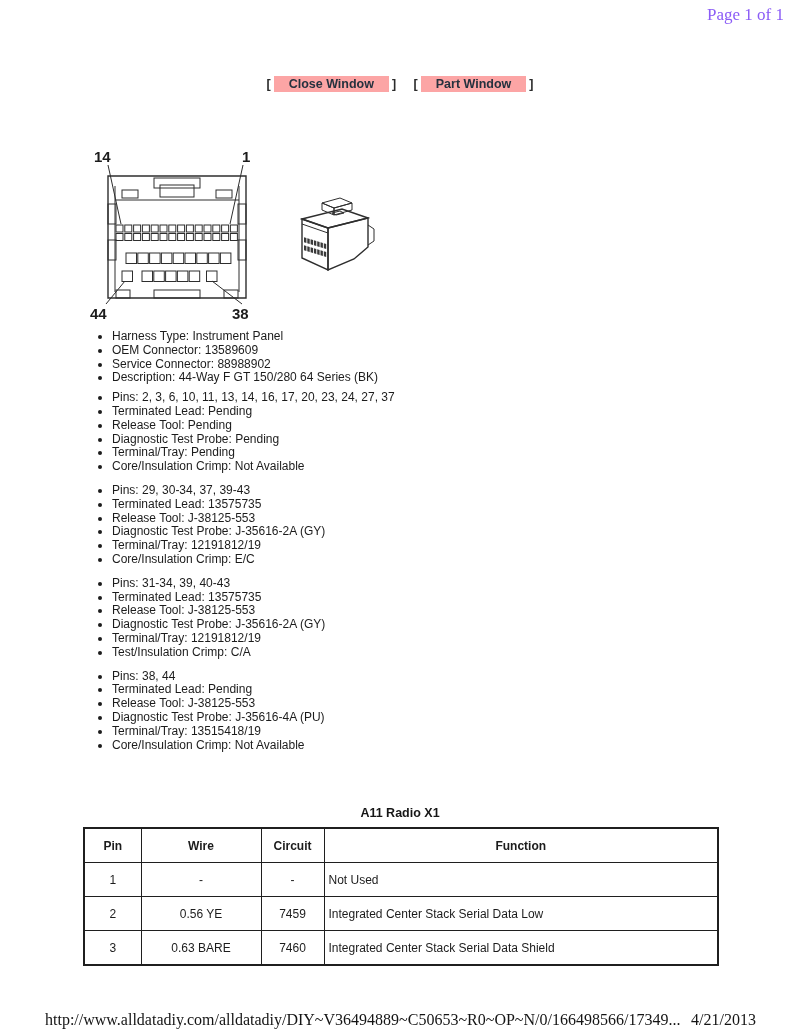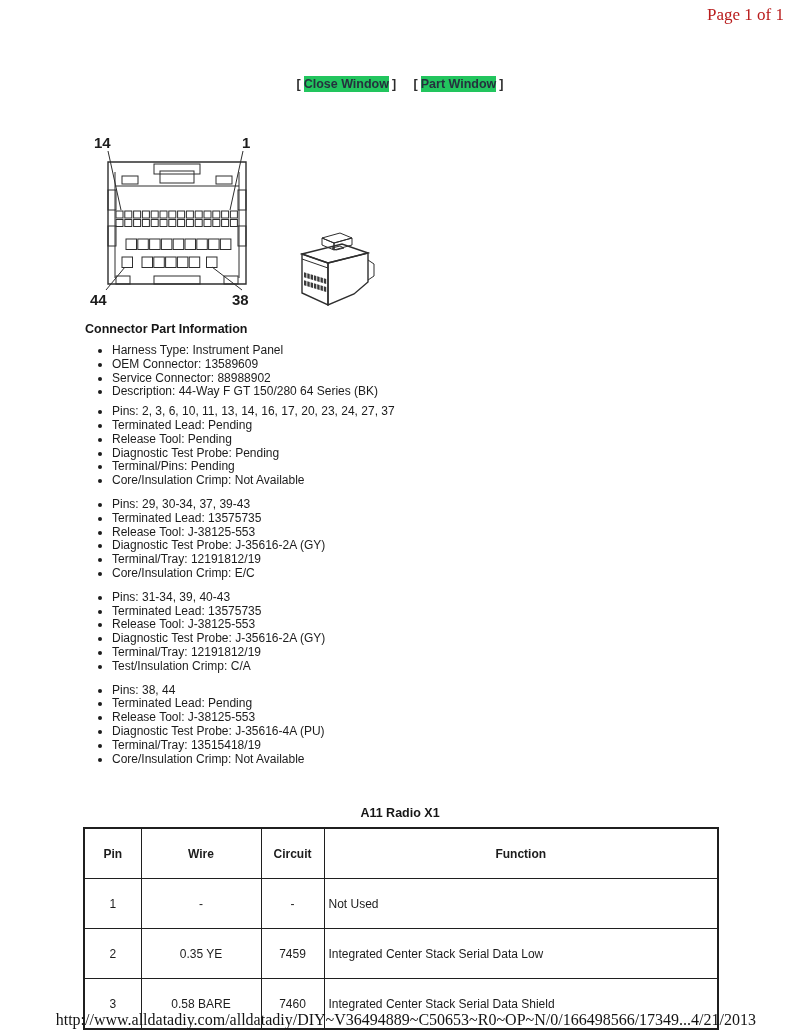--- a/index.html
+++ b/index.html
@@ -3,62 +3,62 @@
 <meta charset="utf-8">
 <style>
   html,body { margin:0; padding:0; }
   body {
     width:800px; height:1036px; position:relative; overflow:hidden;
     background:#ffffff; color:#1c1c1c;
     font-family:"Liberation Sans", sans-serif;
   }
   .page-header {
     position:absolute; top:5px; right:16px;
-    font-family:"Liberation Serif", serif; font-size:17px; color:#b91c1c;
+    font-family:"Liberation Serif", serif; font-size:17px; color:#8b5cf6;
   }
   .toolbar {
     position:absolute; top:77px; left:0; width:100%;
     text-align:center; font-size:12.5px; font-weight:bold; color:#2b2b2b;
   }
   .hl {
-    background:#22c55e; color:#25313e; padding:1px 0; cursor:pointer;
+    background:#fca5a5; color:#25313e; padding:1px 15px; cursor:pointer;
   }
   .bracket { margin:0 3px; color:#2b2b2b; }
   .btn-group { margin:0 4px; }
 
   .diagram-row {
-    position:absolute; top:130px; left:82px;
-    display:flex; align-items:flex-end; gap:16px;
+    position:absolute; top:144px; left:82px;
+    display:flex; align-items:center; gap:16px;
   }
   svg { display:block; }
   .lineart { stroke:#2e2e2e; fill:none; stroke-width:1.4; }
   .lineart-thin { stroke:#2e2e2e; fill:none; stroke-width:1; }
   .pinlabel { font-family:"Liberation Sans",sans-serif; font-size:15px; font-weight:600; fill:#1c1c1c; }
 
   .content { position:absolute; top:322px; left:85px; width:645px; }
   .section-title { margin:0; font-size:12.5px; font-weight:bold; color:#161616; }
   .spec-list { margin:8px 0 6px 0; padding-left:27px; line-height:13.8px; font-size:12px; }
   .spec-list li { margin:0; }
   .terminal-groups { }
   .terminal-groups .spec-list { margin:0 0 10px 0; }
 
   .table-section { position:absolute; top:806px; left:83px; width:634px; }
   .table-title { text-align:center; font-weight:bold; font-size:12.5px; margin:0 0 7px 0; color:#161616; }
   table.pin-table { border-collapse:collapse; width:634px; border:2px solid #1f1f1f; table-layout:fixed; }
   .pin-table th, .pin-table td {
-    border:1px solid #1f1f1f; font-size:12px; height:17px; padding:16px 4px;
+    border:1px solid #1f1f1f; font-size:12px; height:17px; padding:8px 4px;
     text-align:center; overflow:hidden; white-space:nowrap;
   }
   .pin-table th { font-weight:bold; }
   .pin-table td.fn { text-align:left;margin-left:32px; }
   .col-pin{width:57px;} .col-wire{width:120px;} .col-circuit{width:63px;} .col-fn{width:394px;}
 
   .page-footer {
     position:absolute; left:45px; right:44px; bottom:7px;
-    display:flex; justify-content:flex-end;
+    display:flex; justify-content:space-between;
     font-family:"Liberation Serif", serif; font-size:16px; color:#141414;
   }
 </style>
 </head>
 <body>
 
 <div class="page-header">Page 1 of 1</div>
 
 <div class="toolbar">
   <span class="btn-group"><span class="bracket">[</span><span class="hl">Close Window</span><span class="bracket">]</span></span>
@@ -175,35 +175,34 @@
         <rect x="7.6" y="8" width="2.4" height="5"></rect>
         <rect x="10.9" y="8" width="2.4" height="5"></rect>
         <rect x="14.2" y="8" width="2.4" height="5"></rect>
         <rect x="17.5" y="8" width="2.4" height="5"></rect>
         <rect x="20.8" y="8" width="2.4" height="5"></rect>
     </g>
   </svg>
 </div>
 
 <div class="content">
-  <h3 class="section-title">Connector Part Information</h3>
   <ul class="spec-list">
     <li>Harness Type: Instrument Panel</li>
     <li>OEM Connector: 13589609</li>
     <li>Service Connector: 88988902</li>
     <li>Description: 44-Way F GT 150/280 64 Series (BK)</li>
   </ul>
 
   <div class="terminal-groups">
     <ul class="spec-list">
       <li>Pins: 2, 3, 6, 10, 11, 13, 14, 16, 17, 20, 23, 24, 27, 37</li>
       <li>Terminated Lead: Pending</li>
       <li>Release Tool: Pending</li>
       <li>Diagnostic Test Probe: Pending</li>
-      <li>Terminal/Pins: Pending</li>
+      <li>Terminal/Tray: Pending</li>
       <li>Core/Insulation Crimp: Not Available</li>
     </ul>
     <ul class="spec-list">
       <li>Pins: 29, 30-34, 37, 39-43</li>
       <li>Terminated Lead: 13575735</li>
       <li>Release Tool: J-38125-553</li>
       <li>Diagnostic Test Probe: J-35616-2A (GY)</li>
       <li>Terminal/Tray: 12191812/19</li>
       <li>Core/Insulation Crimp: E/C</li>
     </ul>
@@ -245,27 +244,27 @@
     </thead>
     <tbody>
       <tr>
         <td>1</td>
         <td>-</td>
         <td>-</td>
         <td class="fn">Not Used</td>
       </tr>
       <tr>
         <td>2</td>
-        <td>0.35 YE</td>
+        <td>0.56 YE</td>
         <td>7459</td>
         <td class="fn">Integrated Center Stack Serial Data Low</td>
       </tr>
       <tr>
         <td>3</td>
-        <td>0.58 BARE</td>
+        <td>0.63 BARE</td>
         <td>7460</td>
         <td class="fn">Integrated Center Stack Serial Data Shield</td>
       </tr>
     </tbody>
   </table>
 </div>
 
 <div class="page-footer">
   <span>http://www.alldatadiy.com/alldatadiy/DIY~V36494889~C50653~R0~OP~N/0/166498566/17349...</span>
   <span>4/21/2013</span>

